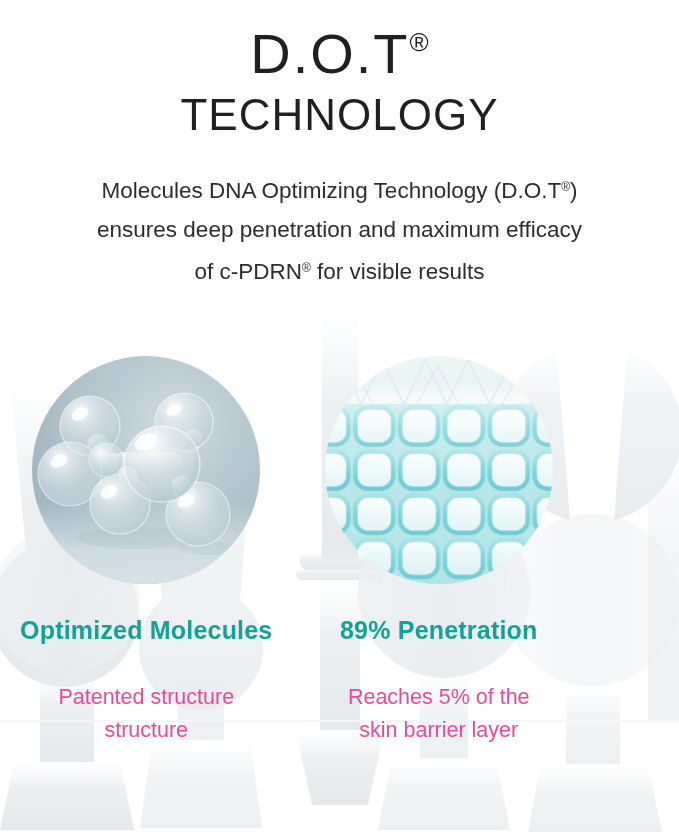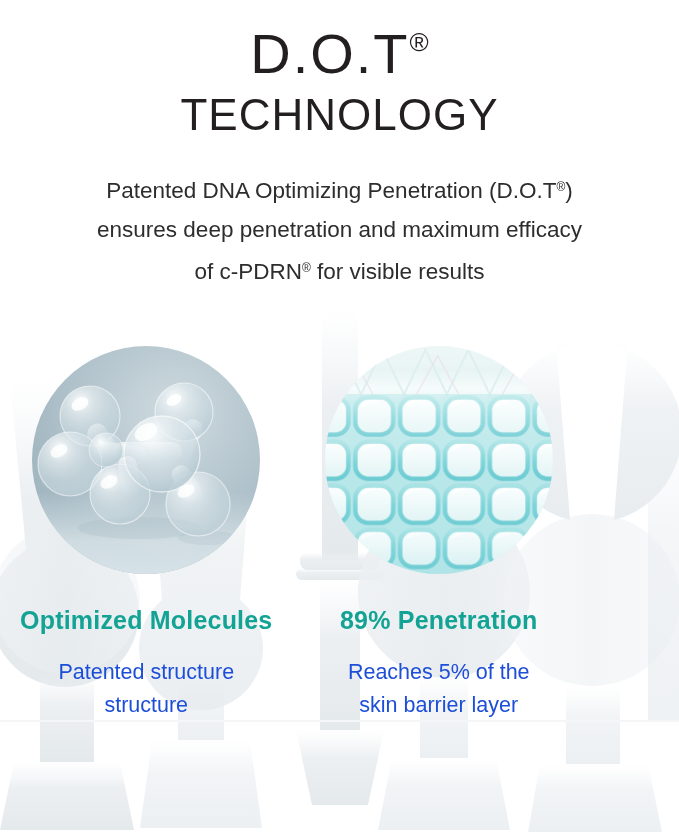--- a/index.html
+++ b/index.html
@@ -73,21 +73,21 @@
     color:#2d2d2d;
     font-size:22.5px;
     line-height:39px;
     font-weight:400;
   }
   #subtitle .sup{ font-size:12px; vertical-align:7px; }
 
   
   #columns{
     position:absolute;
-    left:0; top:346px;
+    left:0; top:356px;
     width:585px;
     z-index:3;
     display:flex;
   }
   .col{
     width:339.5px;
     display:flex;
     flex-direction:column;
     align-items:center;
   }
@@ -124,24 +124,24 @@
   
   .caption{
     margin-top:32px;
     font-size:25px;
     font-weight:700;
     color:#13a394;
     letter-spacing:.2px;
     white-space:nowrap;
   }
   .body{
-    margin-top:21px;
+    margin-top:36px;
     font-size:21.5px;
     line-height:33px;
-    color:#1d4ed8;
+    color:#ec4899;
     text-align:center;
     font-weight:400;
   }
 </style>
 </head>
 <body>
 
 <div id="page">
 
   <svg id="watermark" viewBox="0 0 679 535" preserveAspectRatio="none" aria-hidden="true">
@@ -187,21 +187,21 @@
 
     <rect x="0" y="420" width="679" height="2" fill="#f4f6f8"></rect>
   </svg>
 
   <div id="title-block">
     <div id="title-line1"><span>D.O.T</span><span class="reg">®</span></div>
     <div id="title-line2">TECHNOLOGY</div>
   </div>
 
   <div id="subtitle">
-    <div><span>Patented DNA Optimizing Penetration (D.O.T</span><span class="sup">®</span><span>)</span></div>
+    <div><span>Molecules DNA Optimizing Technology (D.O.T</span><span class="sup">®</span><span>)</span></div>
     <div>ensures deep penetration and maximum efficacy</div>
     <div><span>of c-PDRN</span><span class="sup">®</span><span> for visible results</span></div>
   </div>
 
   <div id="columns">
 
     <div class="col">
 
       <div class="circle-wrap circle-molecule">
         <div class="floor"></div>

